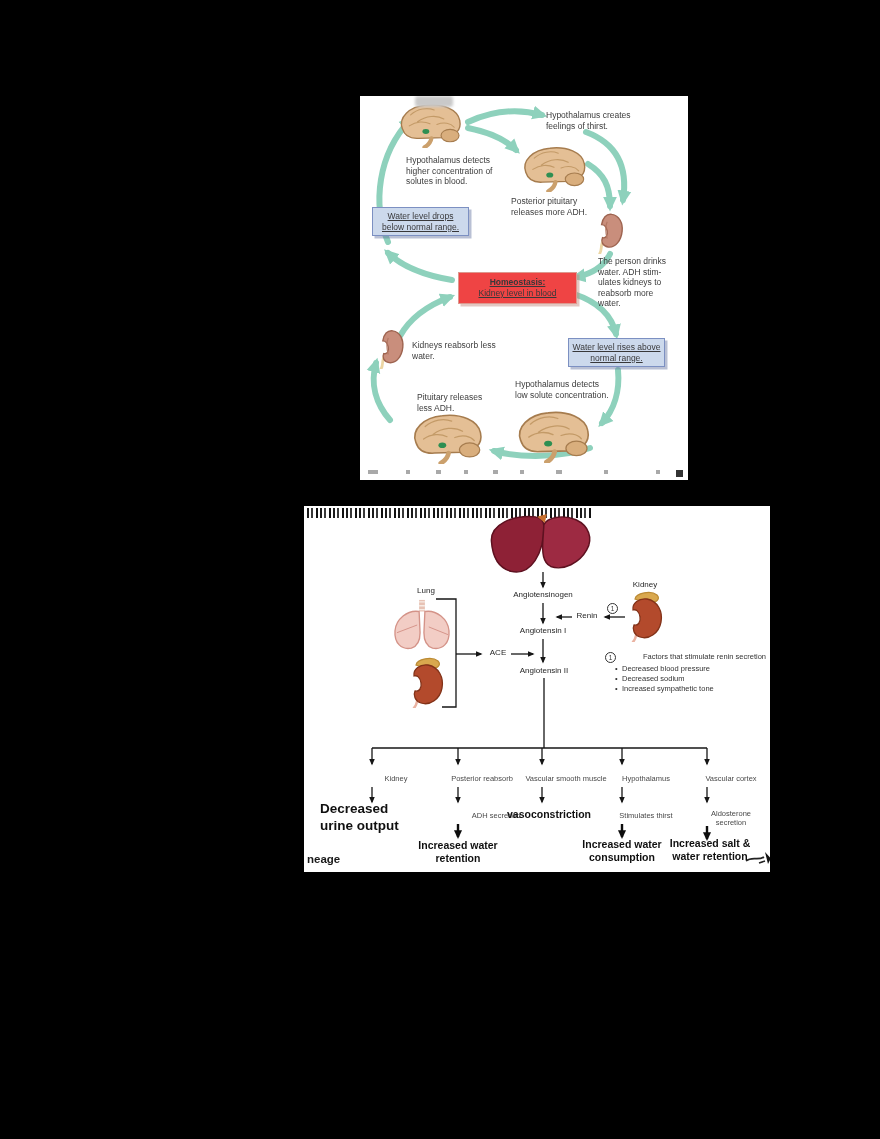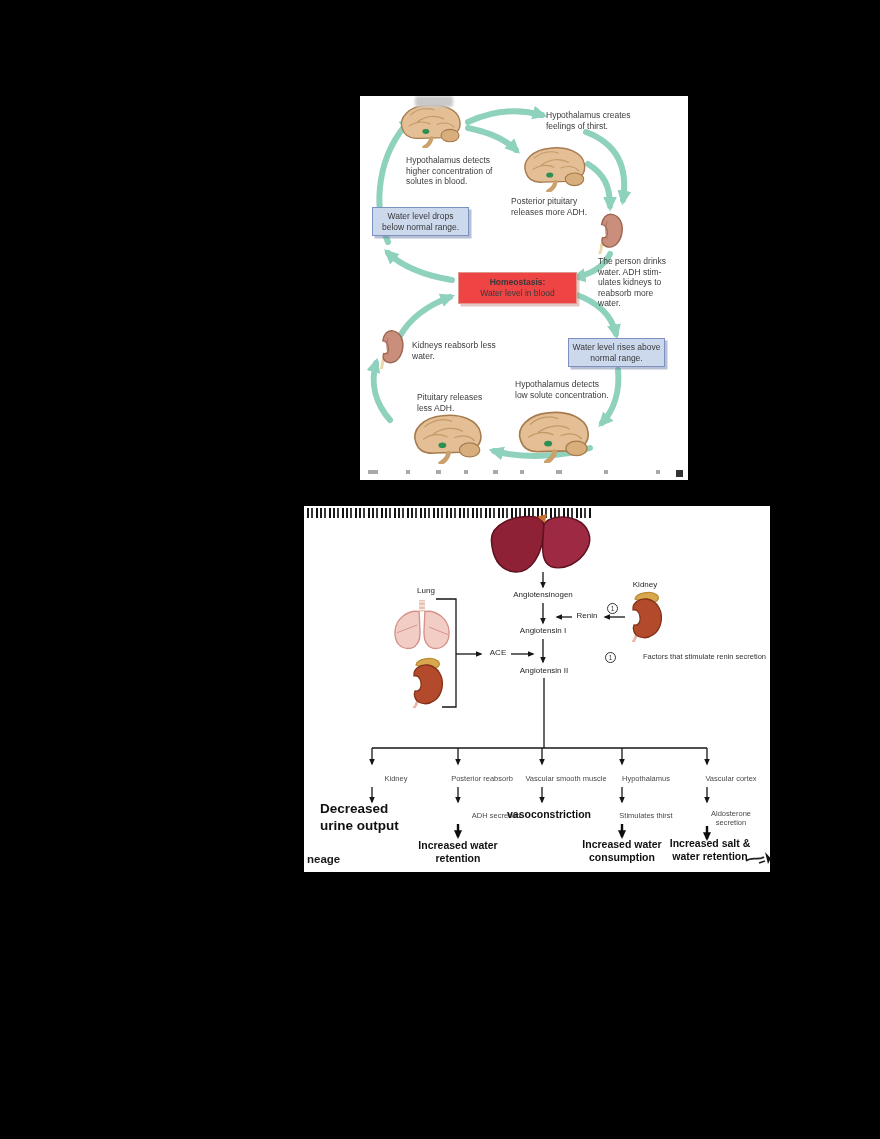--- a/index.html
+++ b/index.html
@@ -3,21 +3,21 @@
 <meta charset="utf-8">
 <style>
   html,body{margin:0;padding:0;background:#000;}
   #page{position:relative;width:880px;height:1139px;background:#000;overflow:hidden;
         font-family:"Liberation Sans",sans-serif;}
   .abs{position:absolute;}
   .fig{position:absolute;background:#fff;overflow:hidden;}
   
   .f1-text{position:absolute;font:400 8.5px/1.24 "Liberation Sans",sans-serif;color:#3c3c3c;}
   .f1-box{position:absolute;display:flex;flex-direction:column;align-items:center;justify-content:center;
-          text-align:center;font:400 8.5px/1.25 "Liberation Sans",sans-serif;color:#38383a;}
+          text-align:center;font:400 8.5px/1.25 "Liberation Sans",sans-serif;color:#38383a;text-decoration:underline;}
   .box-blue{background:#ccd9ec;border:1.5px solid #7c90c2;box-shadow:2.5px 2.5px 0 rgba(100,115,160,.45);}
   .box-pink{background:#ef4444;border:1.5px solid #dd988e;box-shadow:2.5px 2.5px 0 rgba(190,130,120,.45);}
   .bold{font-weight:700;}
   .gray-blob{position:absolute;background:#c9c9c9;border-radius:3px;filter:blur(1.5px);}
   .dash{position:absolute;height:4px;background:#a9a9a9;top:374px;}
   
   .f2-label{position:absolute;font:400 8px/1.2 "Liberation Sans",sans-serif;color:#262626;text-align:center;}
   .f2-small{position:absolute;font:400 7.5px/1.22 "Liberation Sans",sans-serif;color:#4a4a4a;text-align:center;padding-left:24px;}
   .f2-annot{position:absolute;font:700 10.5px/1.25 "Liberation Sans",sans-serif;color:#101010;text-align:center;}
   .f2-annot-big{position:absolute;font:700 13.5px/1.28 "Liberation Sans",sans-serif;color:#101010;text-align:left;}
@@ -104,21 +104,21 @@
     <div class="gray-blob" style="left:55px;top:0;width:38px;height:11px;"></div>
 
     <div class="f1-text" style="left:186px;top:14px;width:100px;">Hypothalamus creates feelings of thirst.</div>
     <div class="f1-text" style="left:46px;top:59px;width:100px;">Hypothalamus detects higher concentration of solutes in blood.</div>
     <div class="f1-text" style="left:151px;top:100px;width:90px;">Posterior pituitary releases more ADH.</div>
     <div class="f1-box box-blue" style="left:12px;top:111px;width:95px;height:27px;">
       <div style="width:90px;">Water level drops below normal range.</div>
     </div>
     <div class="f1-box box-pink" style="left:98px;top:176px;width:117px;height:30px;">
       <div class="bold">Homeostasis:</div>
-      <div>Water level in blood</div>
+      <div>Kidney level in blood</div>
     </div>
     <div class="f1-text" style="left:238px;top:160px;width:80px;">The person drinks water. ADH stim-ulates kidneys to reabsorb more water.</div>
     <div class="f1-box box-blue" style="left:208px;top:242px;width:95px;height:27px;">
       <div style="width:92px;">Water level rises above normal range.</div>
     </div>
     <div class="f1-text" style="left:52px;top:244px;width:85px;">Kidneys reabsorb less water.</div>
     <div class="f1-text" style="left:155px;top:283px;width:95px;">Hypothalamus detects low solute concentration.</div>
     <div class="f1-text" style="left:57px;top:296px;width:82px;">Pituitary releases less ADH.</div>
 
     <span class="dash" style="left:8px;width:10px;"></span>
@@ -177,20 +177,25 @@
     <div class="f2-label" style="left:320px;top:74px;width:42px;">Kidney</div>
     <div class="f2-label" style="left:197px;top:84px;width:84px;">Angiotensinogen</div>
     <div class="f2-label" style="left:270px;top:105px;width:26px;">Renin</div>
     <div class="circ" style="left:303px;top:97px;">1</div>
     <div class="f2-label" style="left:197px;top:120px;width:84px;">Angiotensin I</div>
     <div class="f2-label" style="left:183px;top:142px;width:22px;">ACE</div>
     <div class="f2-label" style="left:198px;top:160px;width:84px;">Angiotensin II</div>
 
     <div class="circ" style="left:301px;top:146px;">1</div>
     <div class="f2-small" style="left:315px;top:146px;width:150px;text-align:left;color:#333;">Factors that stimulate renin secretion</div>
+    <div class="bullets abs" style="left:311px;top:158px;width:150px;">
+      <div>Decreased blood pressure</div>
+      <div>Decreased sodium</div>
+      <div>Increased sympathetic tone</div>
+    </div>
 
     <div class="f2-small" style="left:43px;top:268px;width:50px;">Kidney</div>
     <div class="f2-small" style="left:109px;top:268px;width:90px;">Posterior reabsorb</div>
     <div class="f2-small" style="left:188px;top:268px;width:100px;">Vascular smooth muscle</div>
     <div class="f2-small" style="left:278px;top:268px;width:80px;">Hypothalamus</div>
     <div class="f2-small" style="left:363px;top:268px;width:80px;">Vascular cortex</div>
 
     <div class="f2-annot-big" style="left:16px;top:294px;width:100px;">Decreased urine output</div>
     <div class="f2-small" style="left:133px;top:305px;width:70px;">ADH secretion</div>
     <div class="f2-annot" style="left:200px;top:302px;width:90px;">vasoconstriction</div>

